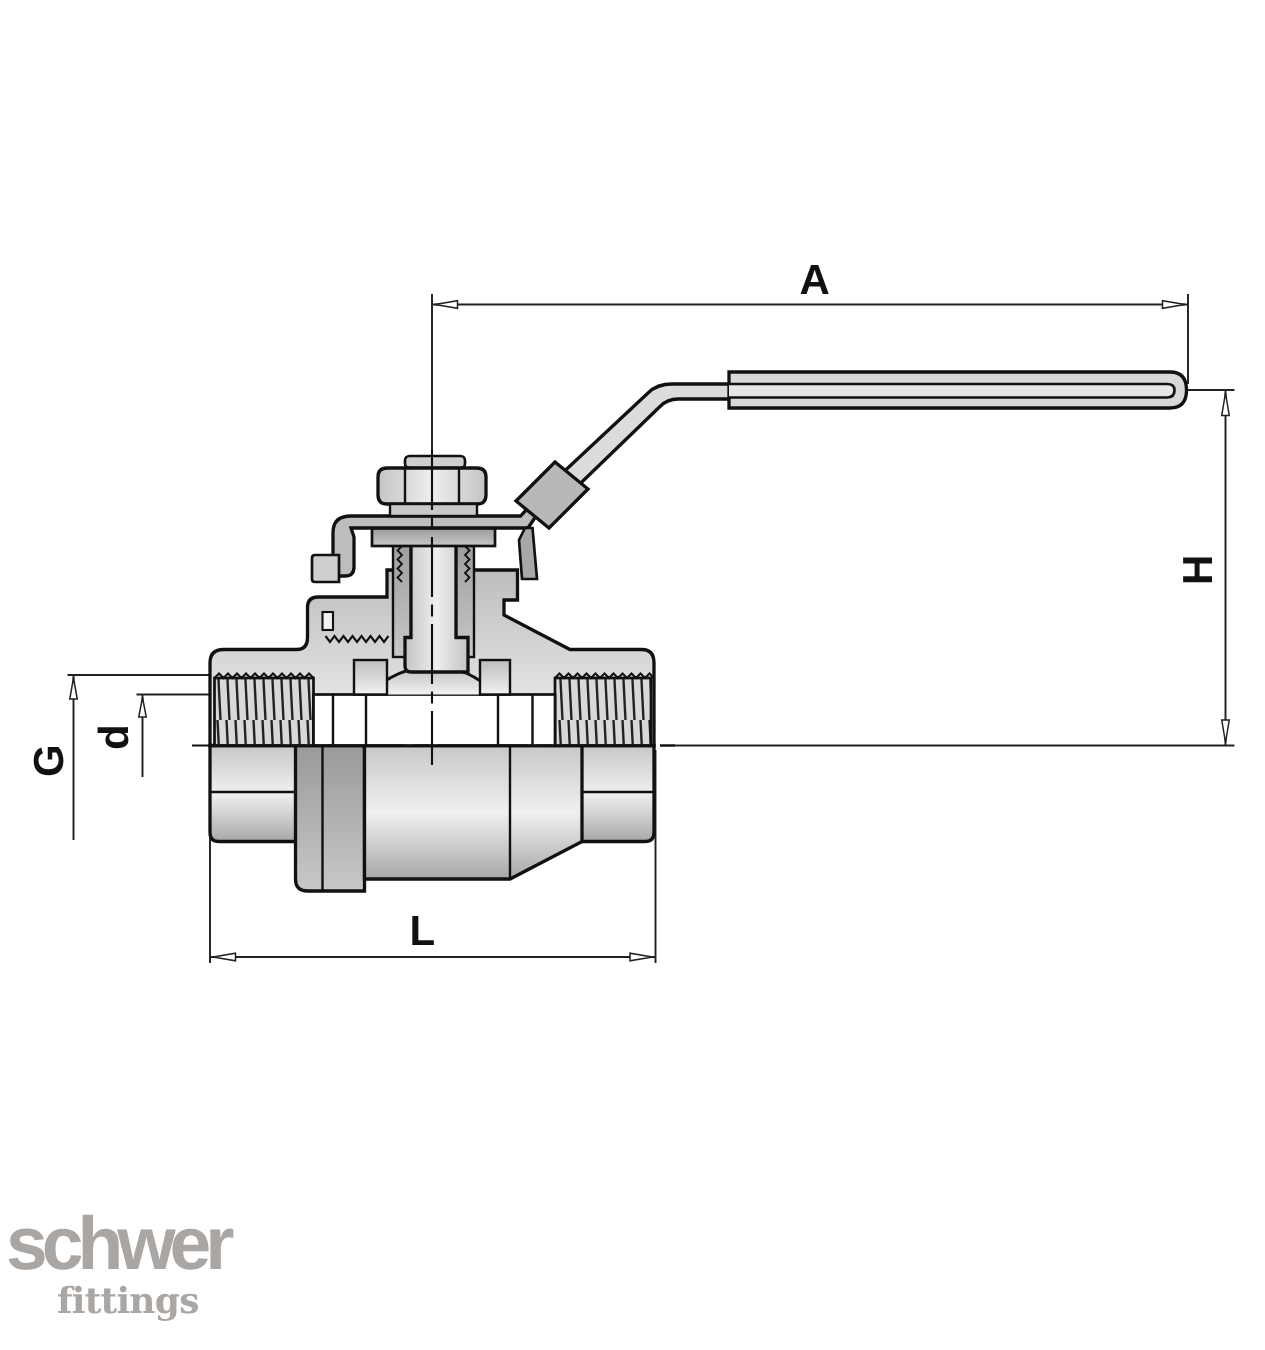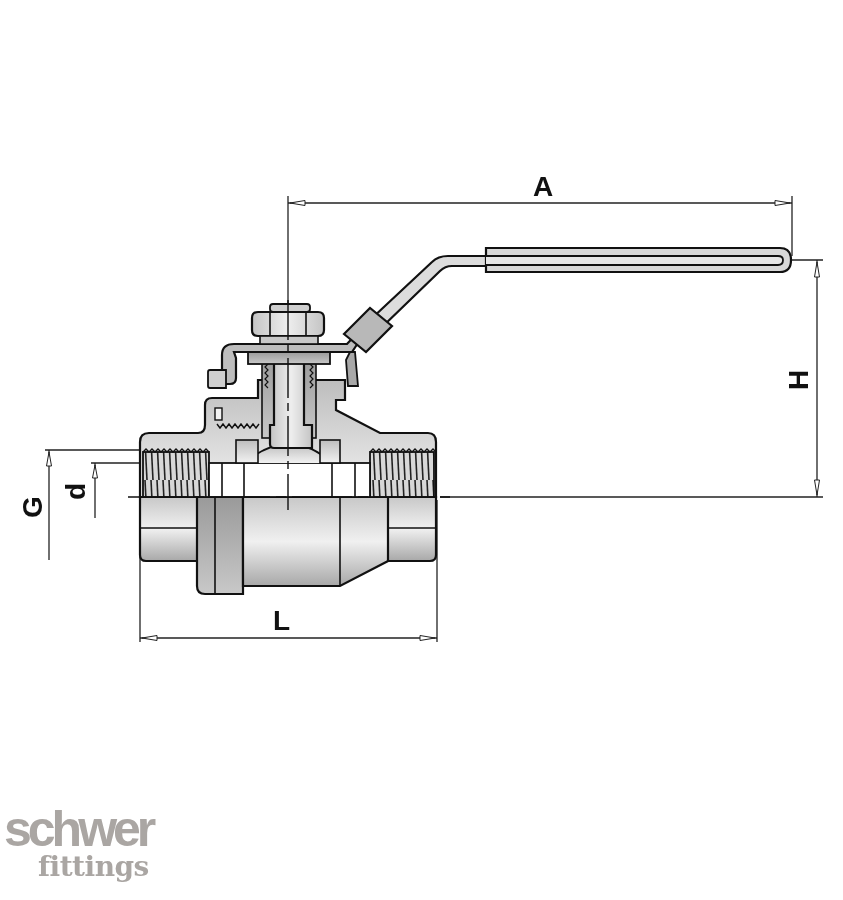--- a/index.html
+++ b/index.html
@@ -1,21 +1,21 @@
 <!DOCTYPE html>
 <html><head>
 <meta charset="utf-8">
 <style>
   html, body { margin: 0; padding: 0; background: #ffffff; }
   body { width: 843px; height: 900px; position: relative; overflow: hidden; font-family: "Liberation Sans", sans-serif; }
   #drawing { position: absolute; left: 0; top: 0; width: 843px; height: 900px; }
   .dim-label { font-family: "Liberation Sans", sans-serif; font-weight: bold; font-size: 28px; fill: #111; }
   .logo { position: absolute; left: 4px; top: 806px; width: 190px; color: #aaa6a3; }
   .logo-top { font-family: "Liberation Sans", sans-serif; font-weight: bold; font-size: 50px; letter-spacing: -4px; line-height: 46px; display: block; }
-  .logo-bottom { font-family: "DejaVu Serif", serif; font-weight: bold; font-size: 28px; line-height: 30px; display: block; margin-left: 34px; letter-spacing: -0.5px; }
+  .logo-bottom { font-family: "DejaVu Serif", serif; font-weight: bold; font-size: 24px; line-height: 30px; display: block; margin-left: 34px; letter-spacing: -0.5px; }
 </style>
 </head>
 <body>
 
 <svg id="drawing" viewBox="0 0 843 900" xmlns="http://www.w3.org/2000/svg">
   <defs>
     <linearGradient id="gBody" x1="0" y1="0" x2="0" y2="1">
       <stop offset="0" stop-color="#c8c8c8"></stop>
       <stop offset="0.5" stop-color="#f0f0f0"></stop>
       <stop offset="1" stop-color="#a8a8a8"></stop>

